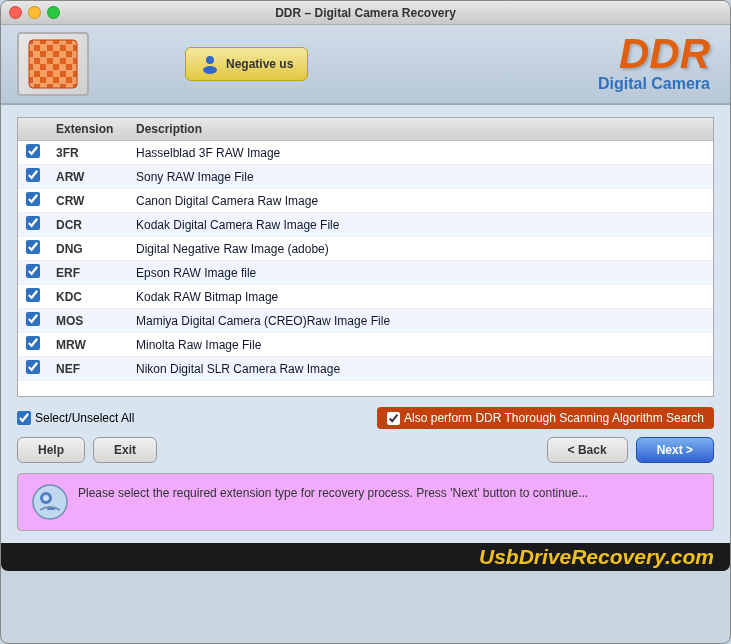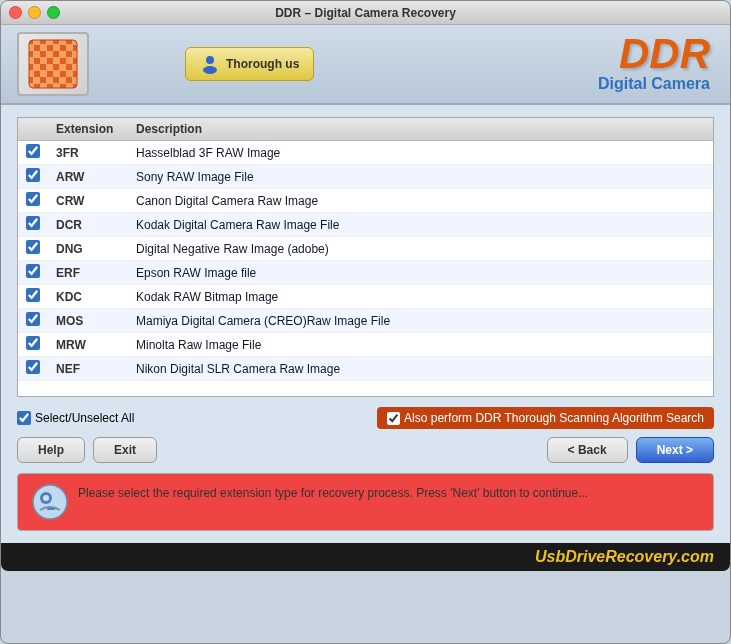--- a/index.html
+++ b/index.html
@@ -199,21 +199,21 @@
     }
     .btn-next {
       background: linear-gradient(to bottom, #7ab0f0, #3060d0);
       color: white;
       border-color: #2050b0;
     }
     .spacer { flex: 1; }
 
     
     .info-area {
-      background: #ef4444;
+      background: #f0abfc;
       border: 1px solid #aaa;
       border-radius: 4px;
       padding: 10px 14px;
       display: flex;
       align-items: flex-start;
       gap: 10px;
       font-size: 12px;
       color: #333;
       line-height: 1.5;
     }
@@ -227,21 +227,21 @@
       background: #1a1a1a;
       height: 28px;
       display: flex;
       align-items: center;
       justify-content: flex-end;
       padding-right: 16px;
       border-radius: 0 0 7px 7px;
     }
     .footer-text {
       color: #f0c020;
-      font-size: 16px;
+      font-size: 21px;
       font-weight: bold;
       font-style: italic;
     }
 
     
     .table-container::-webkit-scrollbar { width: 14px; }
     .table-container::-webkit-scrollbar-track { background: #e0e0e0; }
     .table-container::-webkit-scrollbar-thumb { background: #b0b0b0; border: 2px solid #e0e0e0; border-radius: 4px; }
   </style>
 </head>
@@ -271,21 +271,21 @@
       <rect x="2" y="2" width="48" height="48" rx="4" fill="url(#checker)" stroke="#c04010" stroke-width="1"></rect>
     </svg>
   </div>
 
   <button class="contact-btn">
 
     <svg width="20" height="20" viewBox="0 0 20 20">
       <circle cx="10" cy="6" r="4" fill="#3366cc"></circle>
       <ellipse cx="10" cy="16" rx="7" ry="4" fill="#3366cc"></ellipse>
     </svg>
-    <span>Thorough us</span>
+    <span>Negative us</span>
   </button>
 
   <div class="ddr-brand">
     <div class="ddr-text">DDR</div>
     <div class="ddr-sub">Digital Camera</div>
   </div>
 </div>
 
 <div class="main">
 

